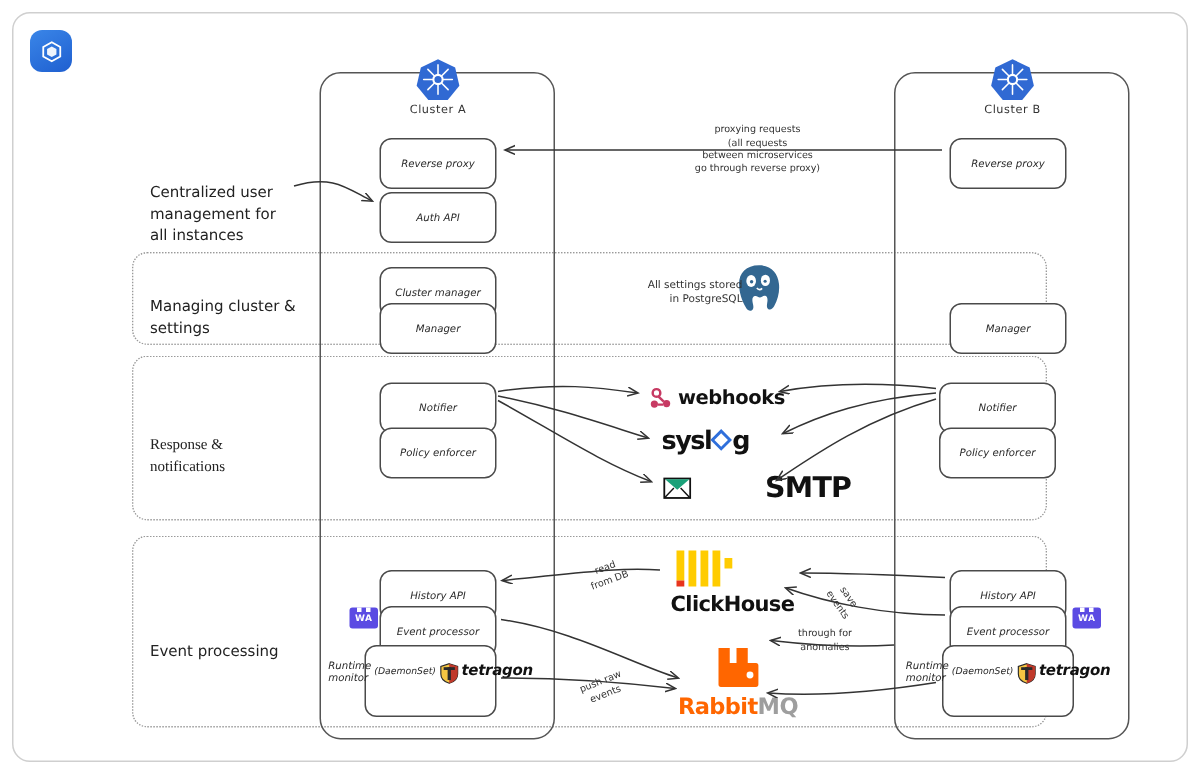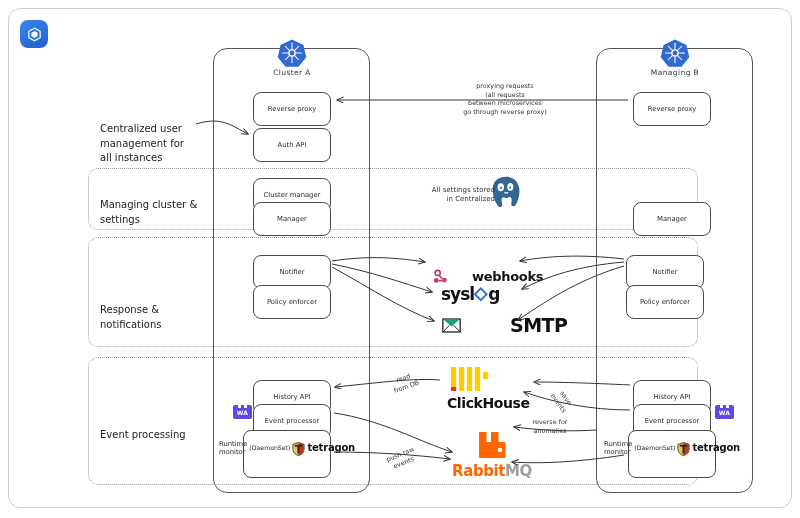--- a/index.html
+++ b/index.html
@@ -18,21 +18,21 @@
   .band{position:absolute;border:1.4px dotted #9a9a9a;border-radius:10px;box-sizing:border-box;}
 
   .cluster-box{position:absolute;border:1.3px solid #555;border-radius:14px;box-sizing:border-box;background:transparent;}
 
   .k8s-badge{position:absolute;width:30px;height:30px;}
   .cluster-title{position:absolute;text-align:center;font-size:7.5px;color:#333;
                  font-family:"DejaVu Sans","Liberation Sans",sans-serif;letter-spacing:.4px;}
 
   .node{position:absolute;border:1.1px solid #4a4a4a;border-radius:8px;box-sizing:border-box;
         display:flex;align-items:center;justify-content:center;background:#fff;
-        font-size:6.8px;color:#2a2a2a;text-align:left;line-height:1.25;padding:16px 3px;}
+        font-size:6.8px;color:#2a2a2a;text-align:left;line-height:1.25;padding:16px 3px;font-style:italic;}
 
   .node.tall{flex-direction:row;gap:2px;padding-top:4px;}
   .node-sub{font-size:6.2px;color:#2a2a2a;}
 
   .wa-badge{position:absolute;width:19px;height:14px;background:#5B4BE3;border-radius:2px;
             display:flex;align-items:center;justify-content:center;color:#fff;font-size:6px;
             font-weight:bold;letter-spacing:.3px;}
   .wa-badge::before{content:"";position:absolute;top:0;left:5px;width:3px;height:3px;background:#fff;}
   .wa-badge::after{content:"";position:absolute;top:0;right:5px;width:3px;height:3px;background:#fff;}
 
@@ -95,34 +95,34 @@
         <line x1="16" y1="19.8" x2="16" y2="26.4"></line>
         <line x1="5.8" y1="16" x2="12.3" y2="16"></line>
         <line x1="19.7" y1="16" x2="26.2" y2="16"></line>
         <line x1="8.8" y1="8.8" x2="13.5" y2="13.5"></line>
         <line x1="18.5" y1="18.5" x2="23.2" y2="23.2"></line>
         <line x1="23.2" y1="8.8" x2="18.5" y2="13.5"></line>
         <line x1="13.5" y1="18.5" x2="8.8" y2="23.2"></line>
       </g>
     </svg>
   </div>
-  <div class="cluster-title" style="left:635px;top:68px;width:80px;">Managing B</div>
+  <div class="cluster-title" style="left:635px;top:68px;width:80px;">Cluster B</div>
 
   <div class="side-label" style="left:100px;top:110px;width:120px;">
     <div>Centralized user</div>
     <div>management for</div>
     <div>all instances</div>
   </div>
 
   <div class="side-label" style="left:100px;top:186px;width:130px;">
     <div>Managing cluster &amp;</div>
     <div>settings</div>
   </div>
 
-  <div class="side-label" style="left:100px;top:291px;width:120px;">
+  <div class="side-label" style="left:100px;top:278px;width:120px;font-family:Liberation Serif, serif;">
     <div>Response &amp;</div>
     <div>notifications</div>
   </div>
 
   <div class="side-label" style="left:100px;top:416px;width:130px;">
     <div>Event processing</div>
   </div>
 
   <div class="node" style="left:253px;top:92px;width:78px;height:17px;">Reverse proxy</div>
   <div class="node" style="left:253px;top:128px;width:78px;height:17px;">Auth API</div>
@@ -184,21 +184,21 @@
         <ellipse cx="24.5" cy="13.6" rx="3.2" ry="4"></ellipse>
       </g>
       <g fill="#336791">
         <circle cx="14.8" cy="14.6" r="1.2"></circle>
         <circle cx="24.3" cy="14.2" r="1.1"></circle>
       </g>
       <path d="M18.5 19 C19.6 20.4 21 20.4 22.2 19.2" stroke="#ffffff" stroke-width="1.2" fill="none"></path>
     </svg>
   </div>
 
-  <div class="logo-wrap" style="left:432px;top:268px;gap:20px;">
+  <div class="logo-wrap" style="left:432px;top:257px;">
     <svg width="17" height="17" viewBox="0 0 24 24">
       <circle cx="8" cy="7" r="3.6" fill="none" stroke="#C73A63" stroke-width="2.3"></circle>
       <circle cx="6" cy="17.5" r="3.4" fill="#C73A63"></circle>
       <circle cx="17.5" cy="17" r="3.4" fill="#C73A63"></circle>
       <path d="M9.5 10 L14.8 15.2" stroke="#C73A63" stroke-width="2.3" fill="none"></path>
       <path d="M9.2 18 L14.2 18" stroke="#C73A63" stroke-width="2.3" fill="none"></path>
     </svg>
     <span class="logo-text" style="font-size:13px;margin-left:3px;letter-spacing:-.3px;">webhooks</span>
   </div>
 
@@ -244,35 +244,35 @@
 
   <div class="ann" style="left:420px;top:82px;width:170px;">
     <div>proxying requests</div>
     <div>(all requests</div>
     <div>between microservices</div>
     <div>go through reverse proxy)</div>
   </div>
 
   <div class="ann" style="left:387px;top:186px;width:108px;font-size:7px;text-align:right;">
     <div>All settings stored</div>
-    <div>in Centralized</div>
+    <div>in PostgreSQL</div>
   </div>
 
   <div class="ann" style="left:382px;top:374px;width:46px;transform:rotate(-20deg);">
     <div>read</div>
     <div>from DB</div>
   </div>
 
   <div class="ann" style="left:540px;top:392px;width:44px;transform:rotate(55deg);">
     <div>save</div>
     <div>events</div>
   </div>
 
   <div class="ann" style="left:519px;top:418px;width:62px;">
-    <div>reverse for</div>
+    <div>through for</div>
     <div>anomalies</div>
   </div>
 
   <div class="ann" style="left:378px;top:450px;width:48px;transform:rotate(-22deg);">
     <div>push raw</div>
     <div>events</div>
   </div>
 
   <svg class="lines">
     <defs>

